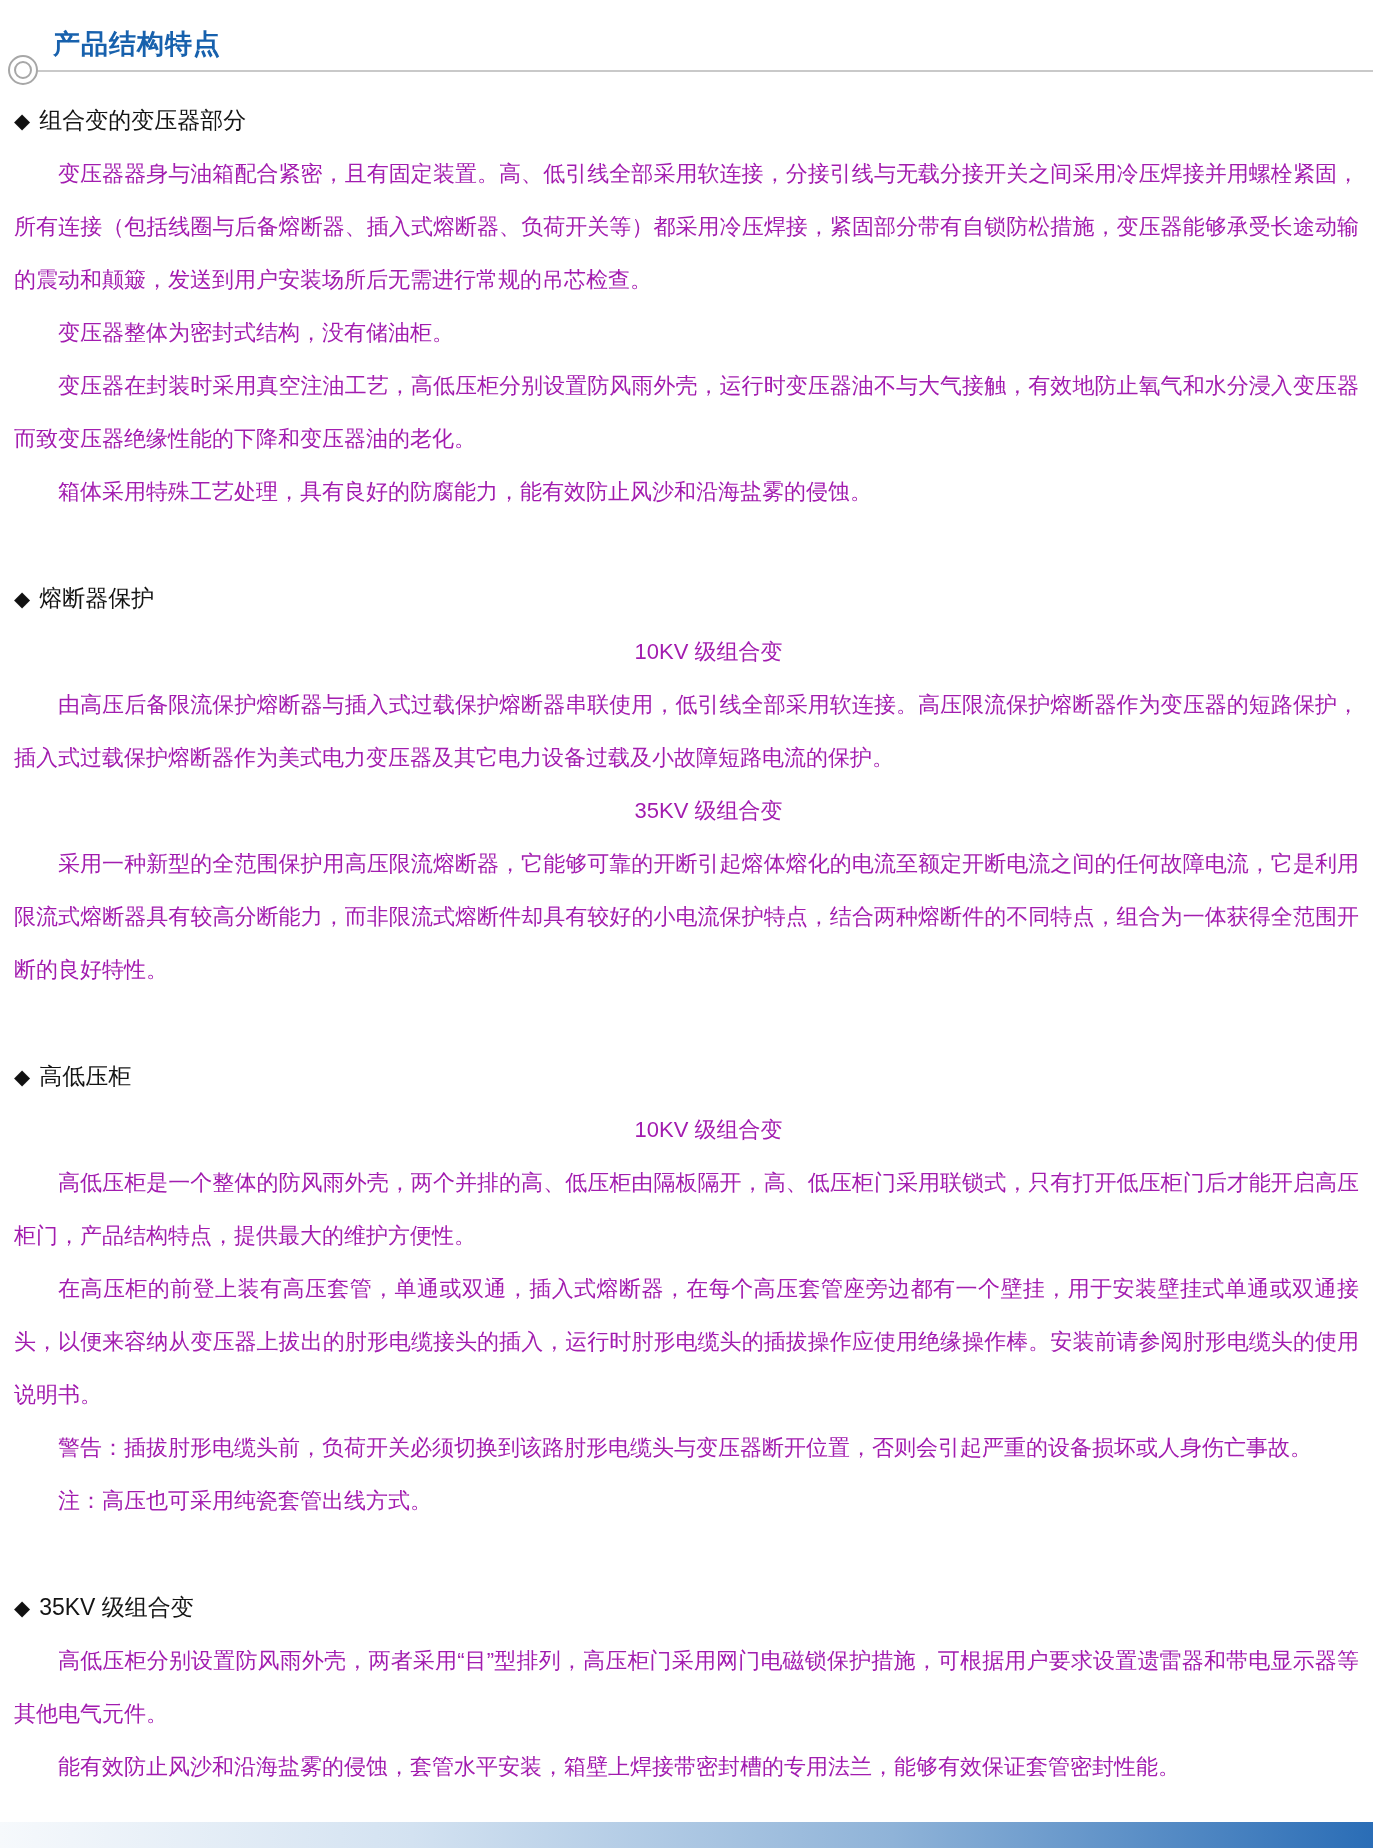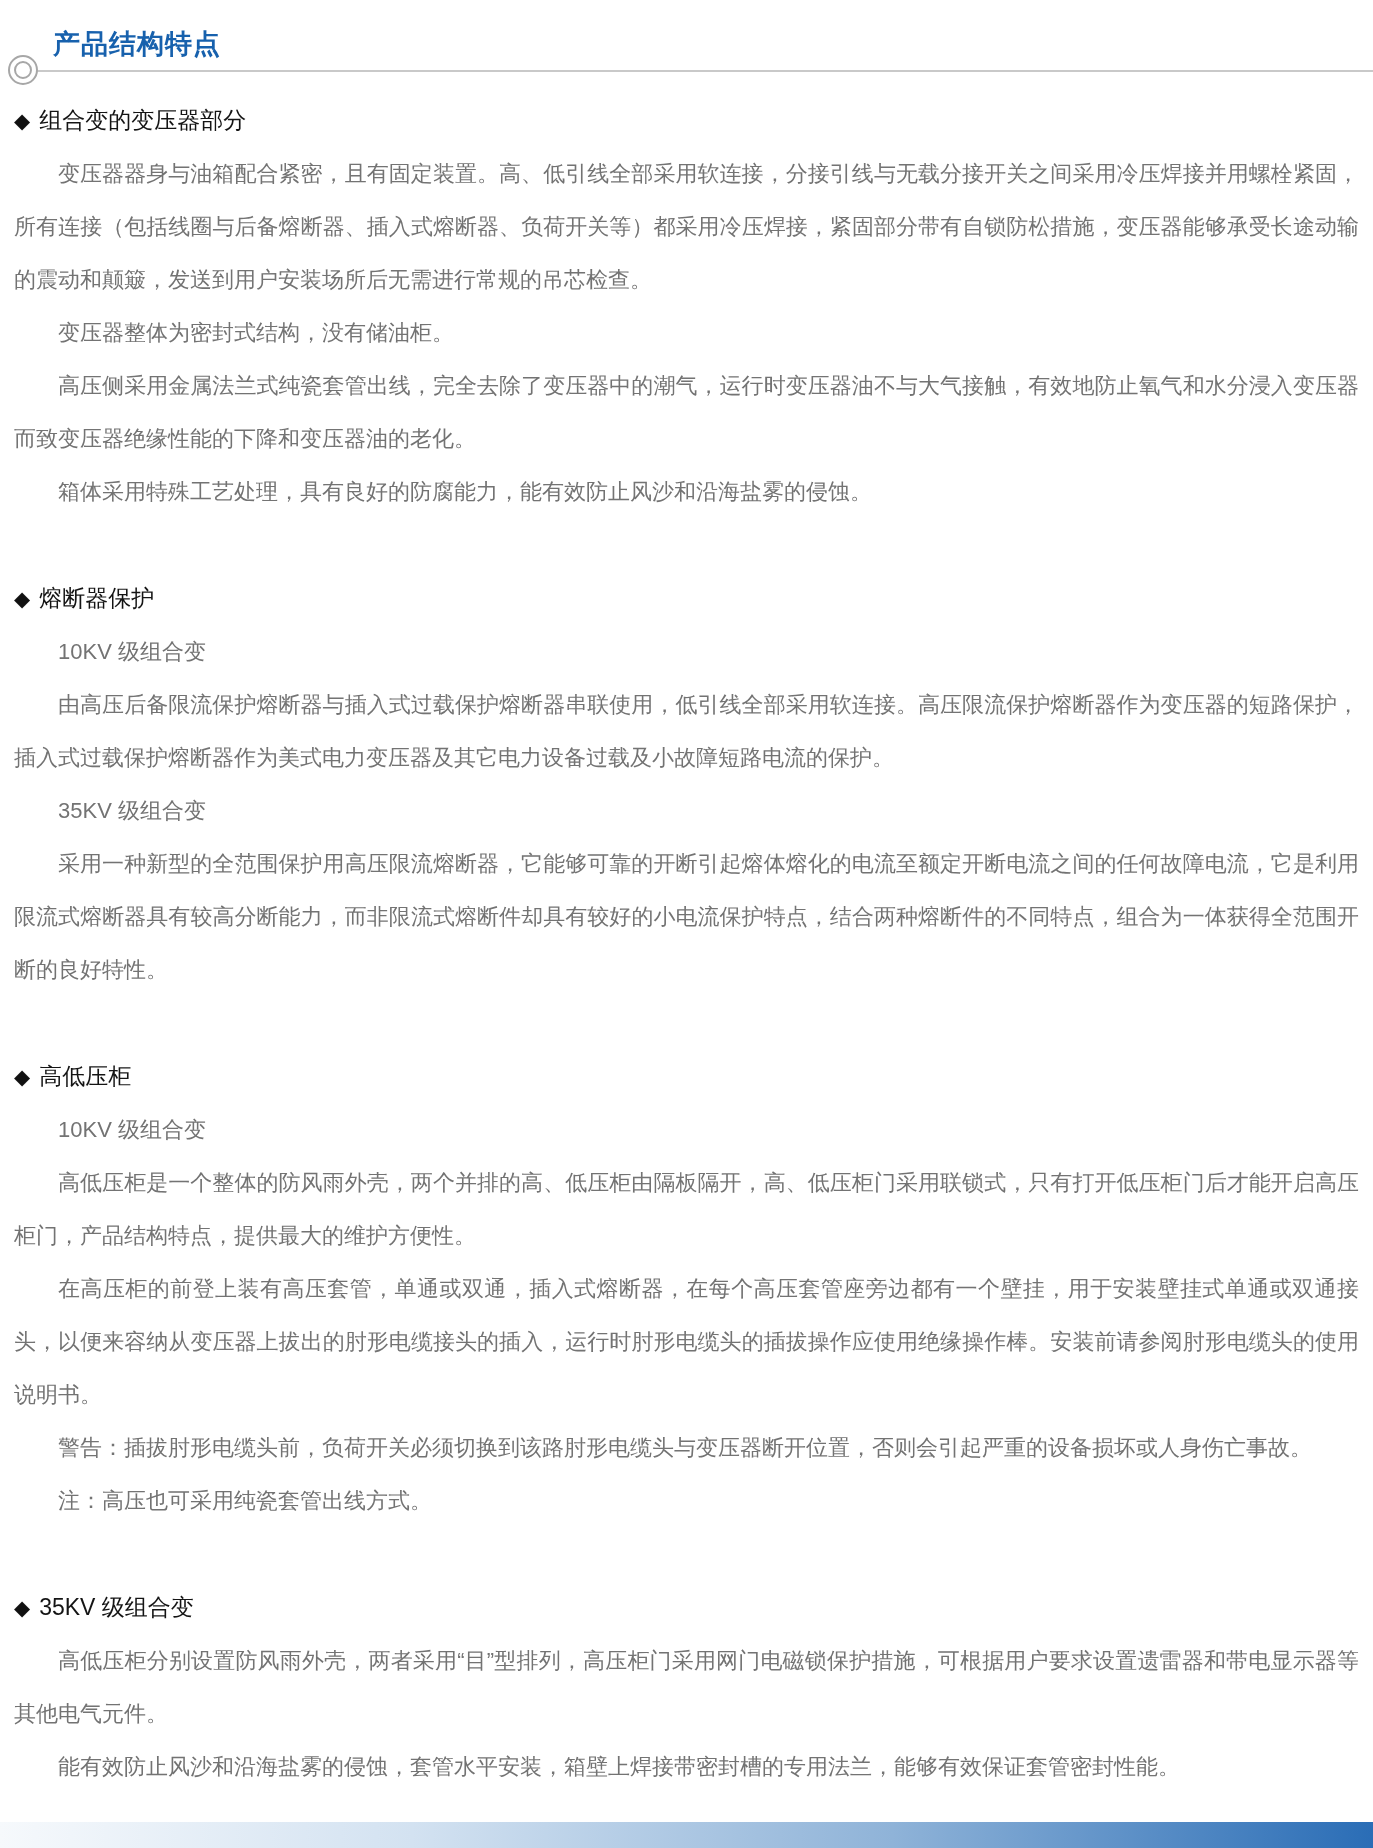--- a/index.html
+++ b/index.html
@@ -48,23 +48,23 @@
   .diamond{
     font-size:21px;line-height:1;
     margin-right:9px;color:#111111;
   }
   p.para, p.sub{
     margin:0;
     font-size:22px;
     line-height:53px;
     text-align:justify;
     text-indent:2em;
-    color:#737373;
+    color:#a21caf;
   }
-  p.sub{text-align:left;}
+  p.sub{text-align:center;}
   
   .footer-bar{
     position:absolute;left:0;right:0;bottom:0;
     height:26px;
     background:linear-gradient(90deg,#f6f9fc 0%,#d3e2f1 30%,#8fb3d8 65%,#2a6db6 100%);
   }
 </style>
 </head>
 <body>
 
@@ -77,21 +77,21 @@
 </header>
 
 <main id="sections">
   <section class="sec">
     <h2 class="sec-h">
       <span class="diamond">◆</span>
       <span>组合变的变压器部分</span>
     </h2>
   <p class="para">变压器器身与油箱配合紧密，且有固定装置。高、低引线全部采用软连接，分接引线与无载分接开关之间采用冷压焊接并用螺栓紧固，所有连接（包括线圈与后备熔断器、插入式熔断器、负荷开关等）都采用冷压焊接，紧固部分带有自锁防松措施，变压器能够承受长途动输的震动和颠簸，发送到用户安装场所后无需进行常规的吊芯检查。</p>
       <p class="para">变压器整体为密封式结构，没有储油柜。</p>
-      <p class="para">高压侧采用金属法兰式纯瓷套管出线，完全去除了变压器中的潮气，运行时变压器油不与大气接触，有效地防止氧气和水分浸入变压器而致变压器绝缘性能的下降和变压器油的老化。</p>
+      <p class="para">变压器在封装时采用真空注油工艺，高低压柜分别设置防风雨外壳，运行时变压器油不与大气接触，有效地防止氧气和水分浸入变压器而致变压器绝缘性能的下降和变压器油的老化。</p>
       <p class="para">箱体采用特殊工艺处理，具有良好的防腐能力，能有效防止风沙和沿海盐雾的侵蚀。</p>
     </section>
 
   <section class="sec">
     <h2 class="sec-h">
       <span class="diamond">◆</span>
       <span>熔断器保护</span>
     </h2>
   <p class="sub">10KV 级组合变</p>
       <p class="para">由高压后备限流保护熔断器与插入式过载保护熔断器串联使用，低引线全部采用软连接。高压限流保护熔断器作为变压器的短路保护，插入式过载保护熔断器作为美式电力变压器及其它电力设备过载及小故障短路电流的保护。</p>

